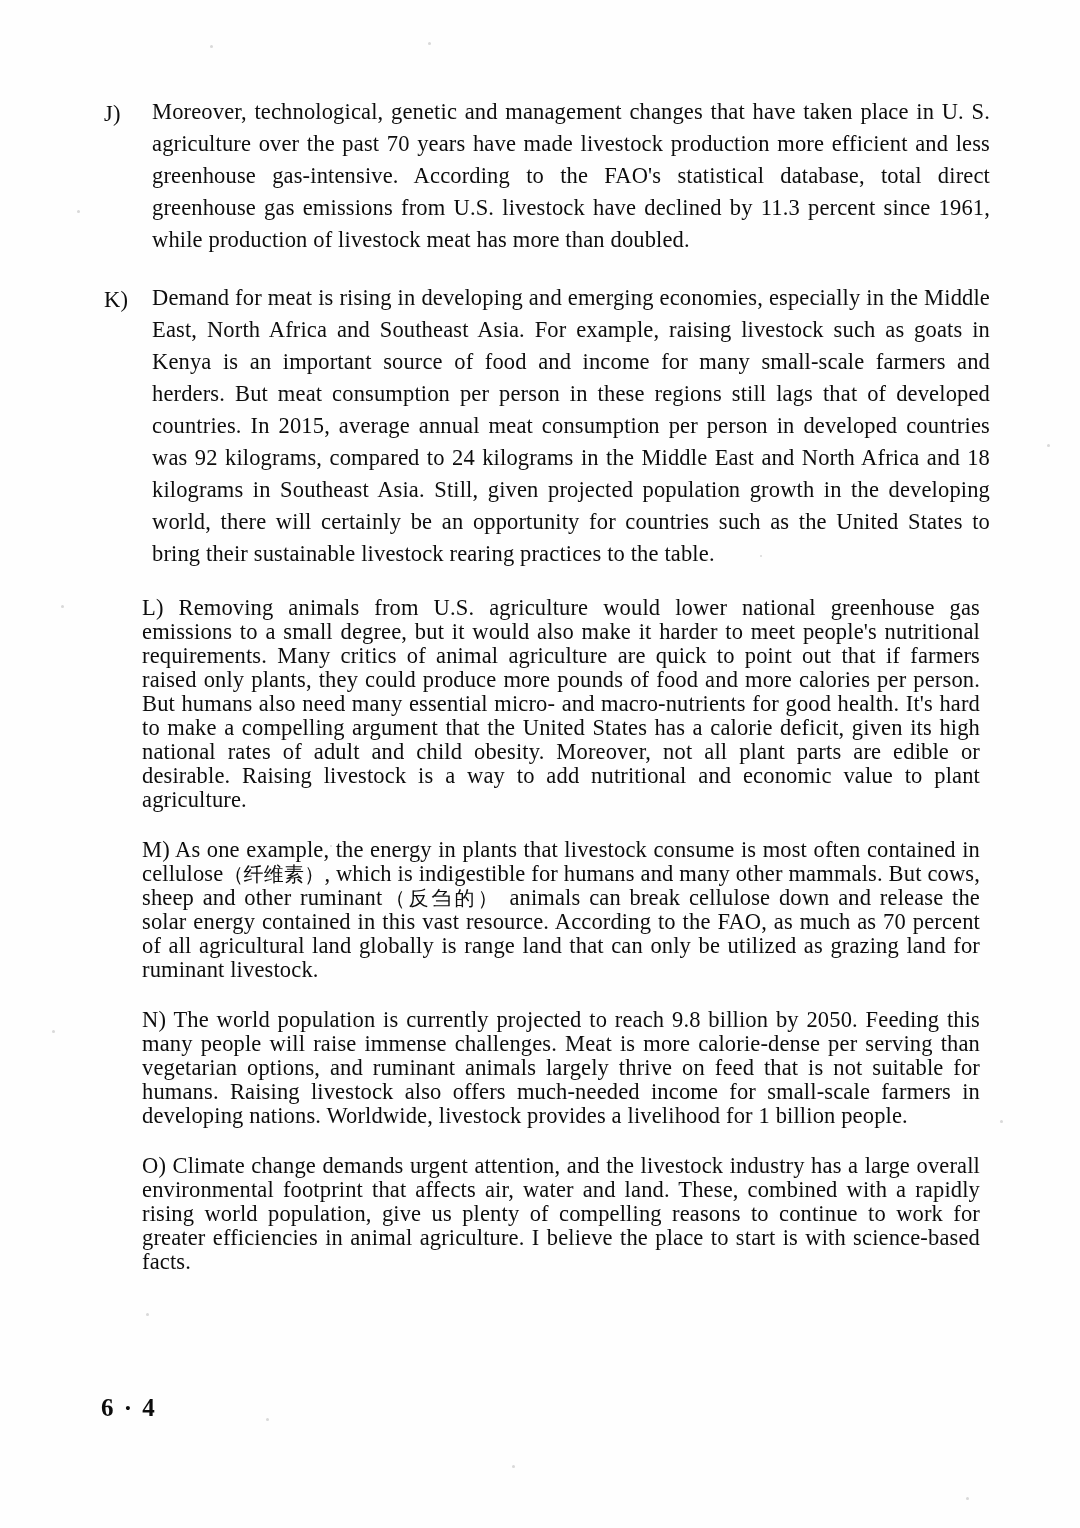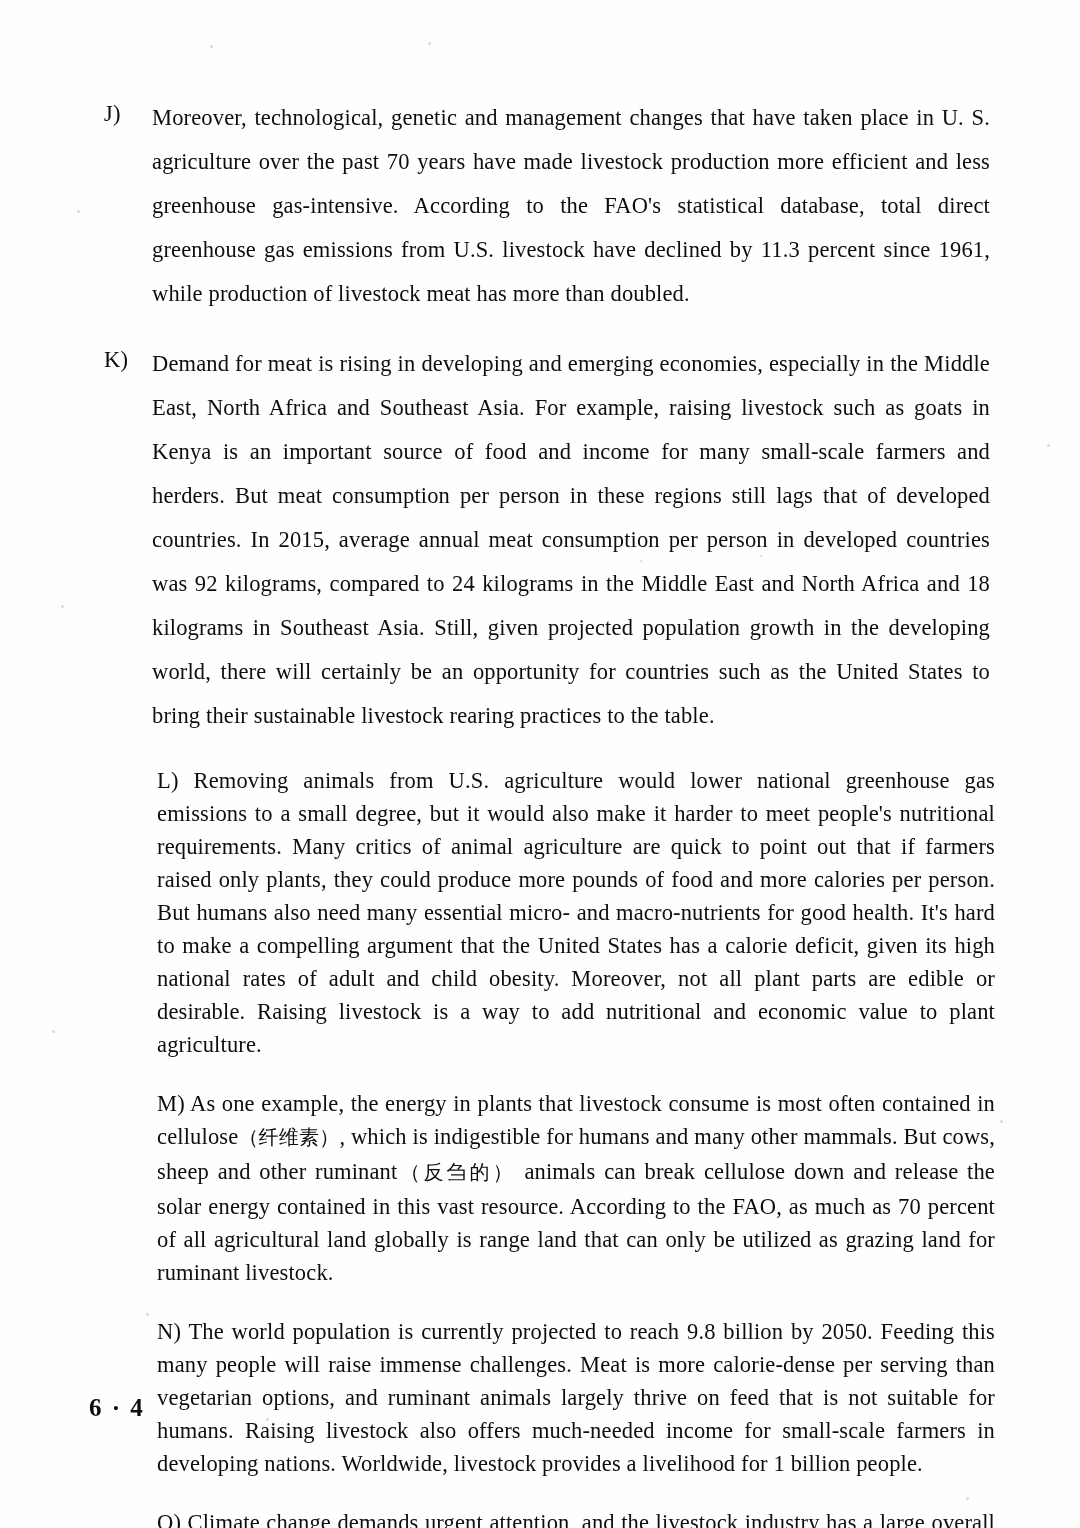--- a/index.html
+++ b/index.html
@@ -42,52 +42,52 @@
   .para-hang .marker {
     width: 48px;
     flex: 0 0 48px;
     font-size: 22.5px;
     line-height: 35.2px;
     letter-spacing: 0.3px;
   }
   .para-hang .body {
     flex: 1 1 auto;
     font-size: 22.5px;
-    line-height: 44px;
+    line-height: 32px;
     text-align: justify;
     text-justify: inter-word;
     letter-spacing: 0.15px;
   }
 
   
   .para-block {
-    margin-left: 53px;
+    margin-left: 38px;
     width: 838px;
     font-size: 22.5px;
-    line-height: 33px;
+    line-height: 24px;
     text-align: justify;
     text-justify: inter-word;
     letter-spacing: 0.15px;
     margin-bottom: 26px;
   }
 
   .para-hang .body > p,
   .para-block > p { margin: 0; }
 
   .term {
   }
   .cn {
-    font-family: Liberation Mono, monospace;
+    font-family: Liberation Serif, serif;
     font-style: normal;
     font-size: 20px;
   }
 
   .page-number {
     position: absolute;
-    left: 89px;
+    left: 101px;
     top: 1394px;
     font-size: 25px;
     font-weight: bold;
     letter-spacing: 2px;
     font-family: "Liberation Serif", "DejaVu Serif", serif;
   }
 </style>
 </head>
 <body>
 

